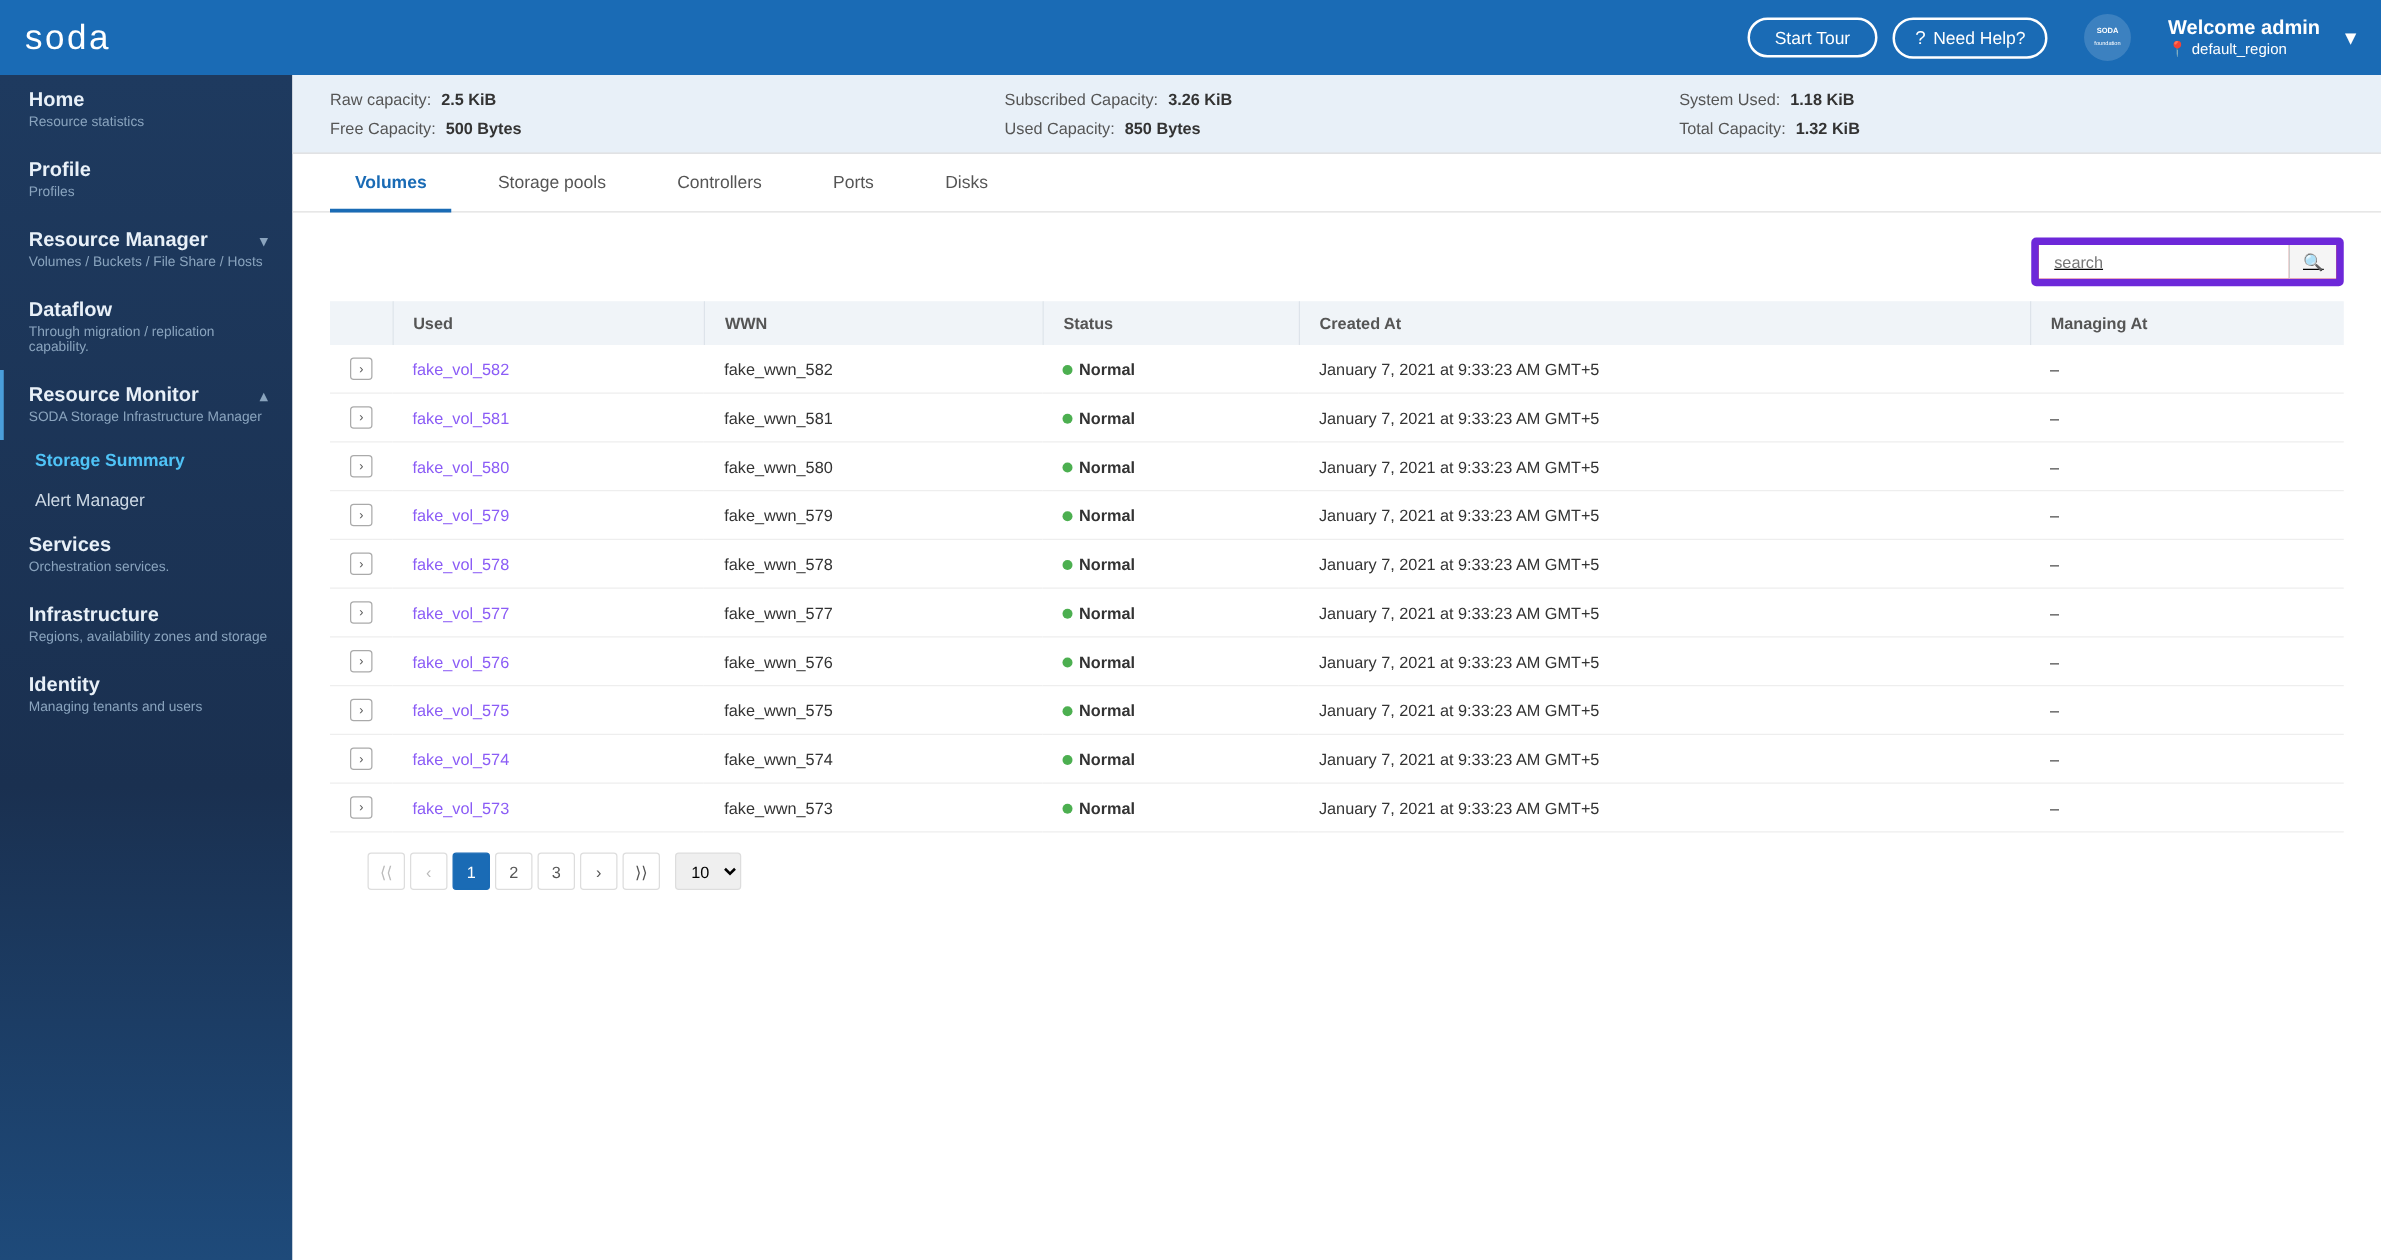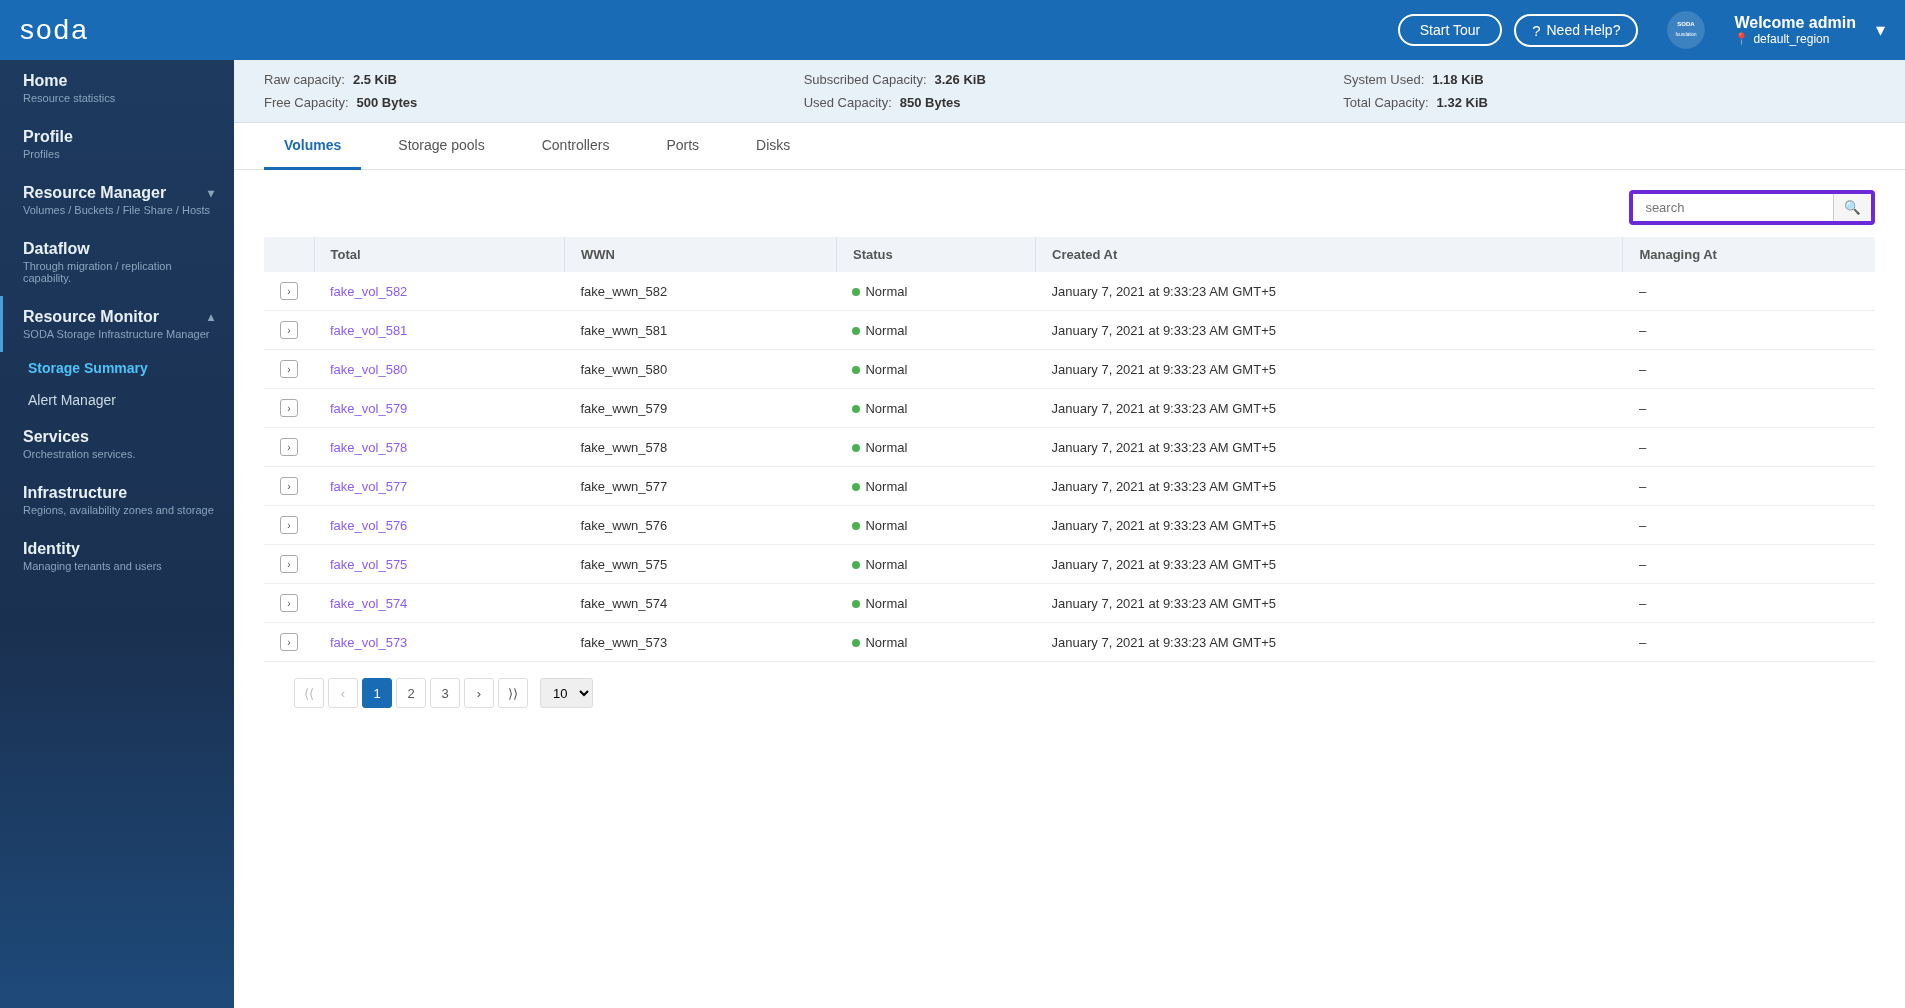--- a/index.html
+++ b/index.html
@@ -190,24 +190,25 @@
       padding: 20px 30px;
     }
     .table-toolbar {
       display: flex;
       justify-content: flex-end;
       margin-bottom: 12px;
     }
     .search-box {
       display: flex;
       align-items: center;
-      border: 4px solid #6d28d9;
+      border: 6px solid #6d28d9;
       border-radius: 4px;
       overflow: hidden;
       background: #ef4444;
+      text-decoration: underline;
     }
     .search-input {
       border: none;
       outline: none;
       padding: 6px 12px;
       font-size: 13px;
       width: 200px;
       color: #888;
     }
     .search-btn {
@@ -265,21 +266,21 @@
       text-decoration: none;
     }
     .status-dot {
       display: inline-block;
       width: 8px;
       height: 8px;
       border-radius: 50%;
       margin-right: 5px;
     }
     .status-normal { background: #4caf50; }
-    .status-cell { white-space: nowrap; }
+    .status-cell { white-space: nowrap; font-weight: bold; }
 
     
     .pagination {
       display: flex;
       align-items: center;
       gap: 4px;
       padding: 16px 30px;
     }
     .page-btn {
       width: 30px;
@@ -457,21 +458,21 @@
           <button class="search-btn">
             <span>🔍</span>
           </button>
         </div>
       </div>
 
       <table class="data-table">
         <thead>
           <tr>
             <th class="expand-col"></th>
-            <th>Total</th>
+            <th>Used</th>
             <th>WWN</th>
             <th>Status</th>
             <th>Created At</th>
             <th>Managing At</th>
           </tr>
         </thead>
         <tbody id="table-body">
         <tr>
       <td class="expand-col">
         <button class="expand-btn">›</button>

